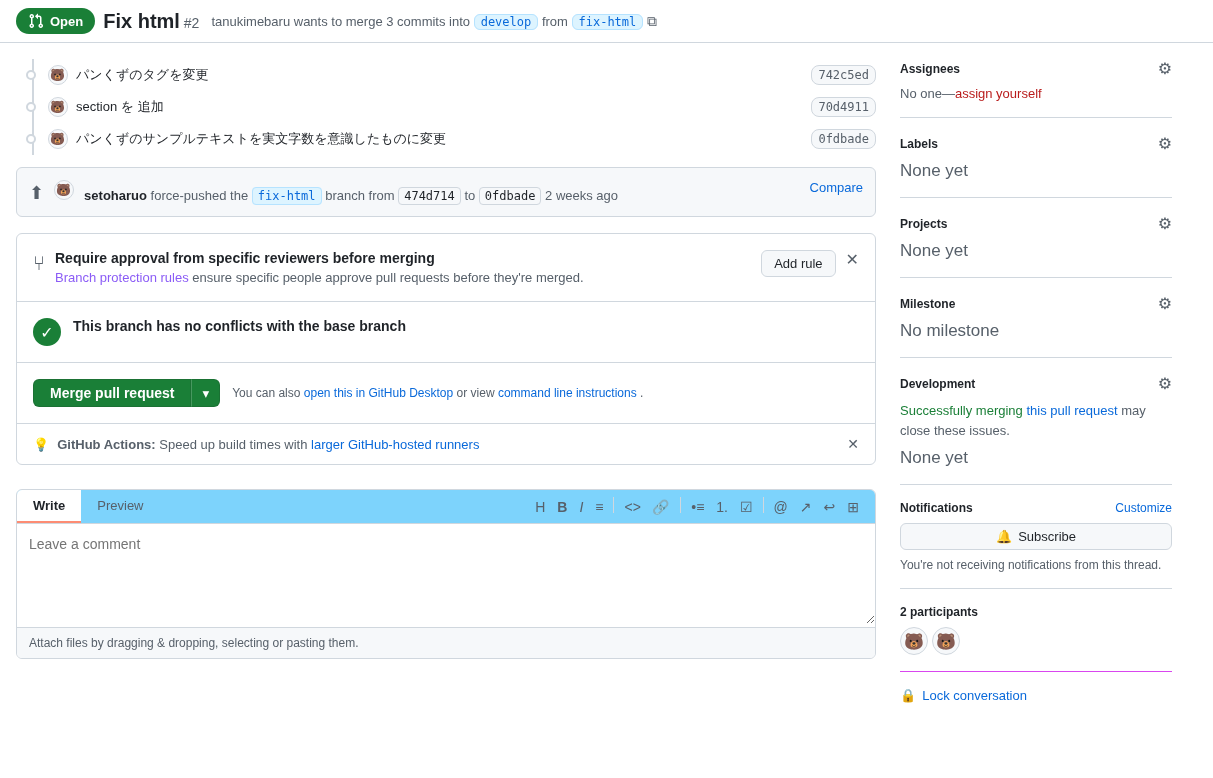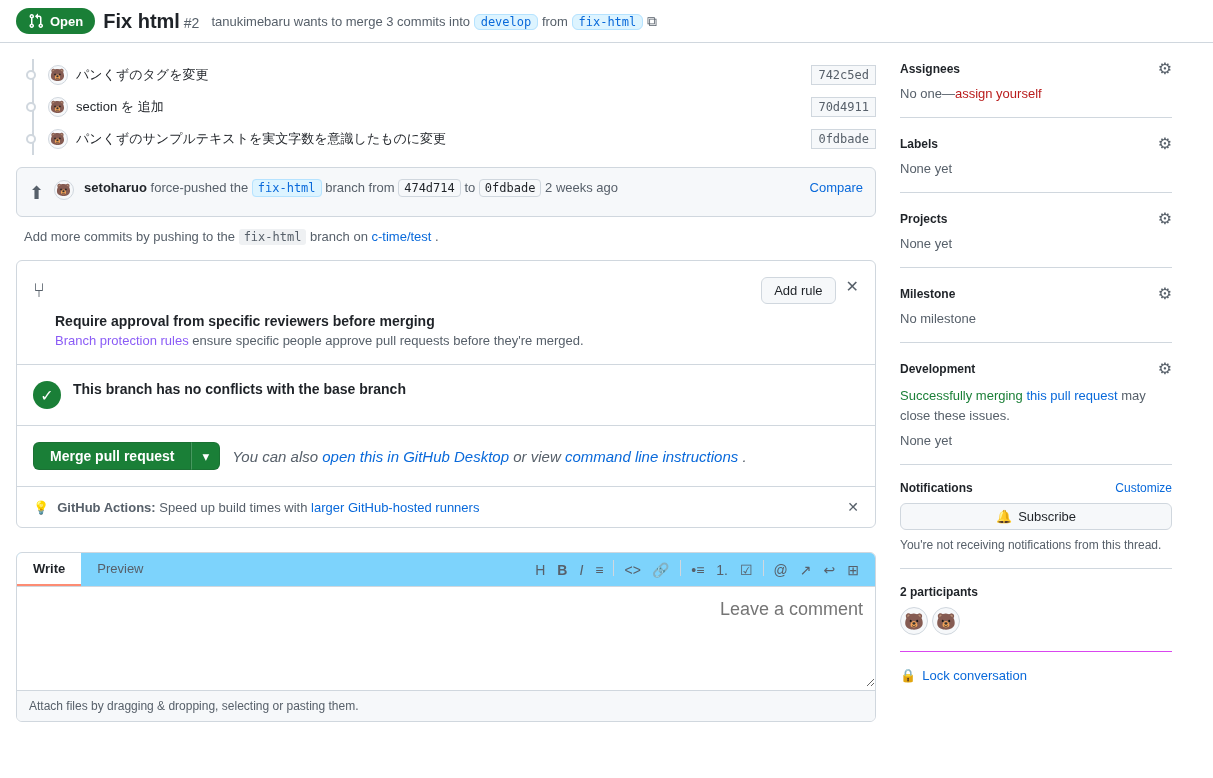--- a/index.html
+++ b/index.html
@@ -17,21 +17,21 @@
 
     .pr-subtitle { font-size: 13px; color: #57606a; margin-left: 4px; }
     .branch-tag { background: #ddf4ff; color: #0969da; border: 1px solid #b6e3ff; border-radius: 6px; padding: 0 6px; font-size: 12px; font-family: monospace; }
     .copy-icon { color: #57606a; cursor: pointer; font-size: 14px; }
 
     .main-content { display: flex; gap: 0; padding: 16px; }
 
     .left-col { flex: 1; max-width: 860px; }
     .right-col { width: 296px; padding-left: 24px; flex-shrink: 0; }
     .commit-avatar { width: 20px; height: 20px; border-radius: 50%; background: #f6f8fa; border: 1px solid #d0d7de; display: flex; align-items: center; justify-content: center; font-size: 12px; overflow: hidden; }
-    .commit-hash { font-family: monospace; font-size: 12px; color: #57606a; background: #f6f8fa; border: 1px solid #d0d7de; border-radius: 0; padding: 2px 6px; }
+    .commit-hash { font-family: monospace; font-size: 12px; color: #57606a; background: #f6f8fa; border: 1px solid #d0d7de; border-radius: 8px; padding: 2px 6px; }
 
     .force-push-event { display: flex; align-items: flex-start; gap: 10px; padding: 8px 0; background: #f6f8fa; border-radius: 6px; margin-bottom: 8px; padding: 12px; border: 1px solid #d0d7de; }
     .mono { font-family: monospace; background: #f6f8fa; border: 1px solid #d0d7de; border-radius: 4px; padding: 1px 5px; font-size: 12px; color: #1f2328; }
     .compare-btn { color: #0969da; font-size: 13px; cursor: pointer; text-decoration: none; }
 
     .branch-note { font-size: 13px; color: #57606a; margin: 12px 0; padding: 0 8px; }
     .branch-note a { color: #0969da; text-decoration: none; }
 
     
     .merge-box { border: 1px solid #d0d7de; border-radius: 6px; overflow: hidden; margin-top: 16px; }
@@ -40,48 +40,48 @@
 
     .no-conflict-section { padding: 16px; border-top: 1px solid #d0d7de; display: flex; align-items: flex-start; gap: 12px; }
     .green-check { width: 28px; height: 28px; border-radius: 50%; background: #1a7f37; color: #fff; display: flex; align-items: center; justify-content: center; font-size: 16px; flex-shrink: 0; }
     .no-conflict-text h4 { font-size: 14px; font-weight: 600; color: #1f2328; }
     .no-conflict-text p { font-size: 13px; color: #57606a; margin-top: 2px; }
 
     .merge-actions { padding: 16px; border-top: 1px solid #d0d7de; display: flex; align-items: center; gap: 12px; }
     .merge-btn-group { display: flex; }
     .merge-btn { background: #1a7f37; color: #fff; border: 1px solid rgba(31,35,40,0.15); border-radius: 6px 0 0 6px; padding: 5px 16px; font-size: 14px; font-weight: 600; cursor: pointer; }
     .merge-dropdown { background: #1a7f37; color: #fff; border: 1px solid rgba(31,35,40,0.15); border-left: 1px solid rgba(255,255,255,0.2); border-radius: 0 6px 6px 0; padding: 5px 10px; cursor: pointer; }
-    .merge-also-text { font-size: 15px; color: #57606a; font-style: italic; }
+    .merge-also-text { font-size: 12px; color: #57606a; }
     .merge-also-text a { color: #0969da; text-decoration: none; }
 
     .github-actions-note { padding: 12px 16px; border-top: 1px solid #d0d7de; display: flex; align-items: center; gap: 8px; font-size: 13px; color: #57606a; }
     .github-actions-note a { color: #0969da; text-decoration: none; }
     .close-x-sm { color: #57606a; cursor: pointer; background: none; border: none; font-size: 14px; margin-left: auto; }
 
     
     .comment-box { margin-top: 24px; border: 1px solid #d0d7de; border-radius: 6px; overflow: hidden; }
     .comment-tab { padding: 8px 16px; font-size: 13px; cursor: pointer; border-bottom: 2px solid transparent; }
     .comment-tab.active { background: #fff; border-bottom: 2px solid #fd8c73; color: #1f2328; font-weight: 600; }
     .comment-tab:not(.active) { color: #57606a; }
     .toolbar-btn { background: none; border: none; cursor: pointer; color: #57606a; font-size: 14px; padding: 2px 4px; }
     .toolbar-sep { width: 1px; height: 16px; background: #d0d7de; margin: 0 2px; }
 
-    .comment-textarea { width: 100%; min-height: 100px; border: none; outline: none; padding: 12px; font-size: 18px; color: #0f766e; resize: vertical; font-family: inherit; text-align: right; }
+    .comment-textarea { width: 100%; min-height: 100px; border: none; outline: none; padding: 12px; font-size: 14px; color: #0f766e; resize: vertical; font-family: inherit; }
 
     .comment-footer { padding: 8px 12px; border-top: 1px solid #d0d7de; font-size: 12px; color: #57606a; background: #f6f8fa; }
 
     
     .sidebar-section { padding: 16px 0; border-bottom: 1px solid #d0d7de; }
     .sidebar-section:first-child { padding-top: 0; }
     .sidebar-section-header { display: flex; align-items: center; justify-content: space-between; margin-bottom: 8px; }
     .sidebar-section-title { font-size: 12px; font-weight: 600; color: #1f2328; }
     .gear-icon { color: #57606a; cursor: pointer; font-size: 16px; background: none; border: none; }
     .sidebar-value { font-size: 13px; color: #57606a; }
     .sidebar-value a { color: #b91c1c; text-decoration: none; }
-    .none-yet { color: #57606a; font-size: 13px; }
+    .none-yet { color: #57606a; font-size: 17px; }
     .development-text { font-size: 13px; color: #57606a; line-height: 1.5; }
     .development-text a { color: #0969da; text-decoration: none; }
 
     .notifications-section { padding: 16px 0; border-bottom: 1px solid #d0d7de; }
     .notifications-header { display: flex; align-items: center; justify-content: space-between; margin-bottom: 8px; }
     .subscribe-btn { width: 100%; border: 1px solid #d0d7de; border-radius: 6px; padding: 5px 12px; background: #f6f8fa; font-size: 13px; cursor: pointer; display: flex; align-items: center; justify-content: center; gap: 6px; color: #1f2328; }
     .notifications-note { font-size: 12px; color: #57606a; margin-top: 8px; }
 
     .participants-section { padding: 16px 0; border-bottom: 1px solid #d946ef; }
     .participants-title { font-size: 12px; font-weight: 600; color: #1f2328; margin-bottom: 8px; }
@@ -144,53 +144,46 @@
             <div class="commit-avatar">🐻</div>
             <span style="flex:1; font-size:13px; color:#1f2328;">パンくずのサンプルテキストを実文字数を意識したものに変更</span>
             <span class="commit-hash">0fdbade</span>
           </div>
         </div>
       </div>
 
       <div class="force-push-event" style="display:flex; align-items:flex-start; gap:10px; padding:12px; border:1px solid #d0d7de; border-radius:6px; margin-bottom:12px; background:#f6f8fa;">
         <div style="font-size:18px; color:#57606a; margin-top:2px;">⬆</div>
         <div class="commit-avatar" style="flex-shrink:0;">🐻</div>
-        <div style="flex:1; font-size:13px; color:#57606a;">
+        <div style="flex:1; font-size:13px; color:#57606a;margin-top:8px;">
           <span class="user" style="color:#1f2328; font-weight:600;">setoharuo</span>
           <span> </span>
           <span>force-pushed the</span>
           <span> </span>
           <span class="mono" style="background:#ddf4ff; color:#0969da; border:1px solid #b6e3ff; border-radius:4px; padding:1px 5px; font-size:12px; font-family:monospace;">fix-html</span>
           <span> </span>
           <span>branch from</span>
           <span> </span>
           <span class="mono">474d714</span>
           <span> </span>
           <span>to</span>
           <span> </span>
           <span class="mono">0fdbade</span>
           <span> </span>
           <span>2 weeks ago</span>
         </div>
         <a class="compare-btn">Compare</a>
       </div>
 
-      <div class="branch-note">
-        <span>Add more commits by pushing to the</span>
-        <span style="font-family:monospace; background:rgba(175,184,193,0.2); padding:1px 5px; border-radius:3px; font-size:12px;">fix-html</span>
-        <span>branch on</span>
-        <a href="#" style="color:#0969da; text-decoration:none;">c-time/test</a>
-        <span>.</span>
-      </div>
 
       <div class="merge-box" style="position:relative;">
 
         <div style="padding:16px; display:flex; align-items:flex-start; gap:10px;">
           <div style="font-size:20px; color:#57606a; margin-top:2px;">⑂</div>
-          <div style="flex:1;margin-top:36px;">
+          <div style="flex:1;">
             <h4 style="font-size:14px; font-weight:600; color:#1f2328; margin-bottom:4px;">Require approval from specific reviewers before merging</h4>
             <p style="font-size:13px;">
               <a href="#" style="color:#8b5cf6; text-decoration:none;">Branch protection rules</a>
               <span style="color:#57606a;"> ensure specific people approve pull requests before they're merged.</span>
             </p>
           </div>
           <button class="add-rule-btn">Add rule</button>
           <button class="close-x">✕</button>
         </div>
 

